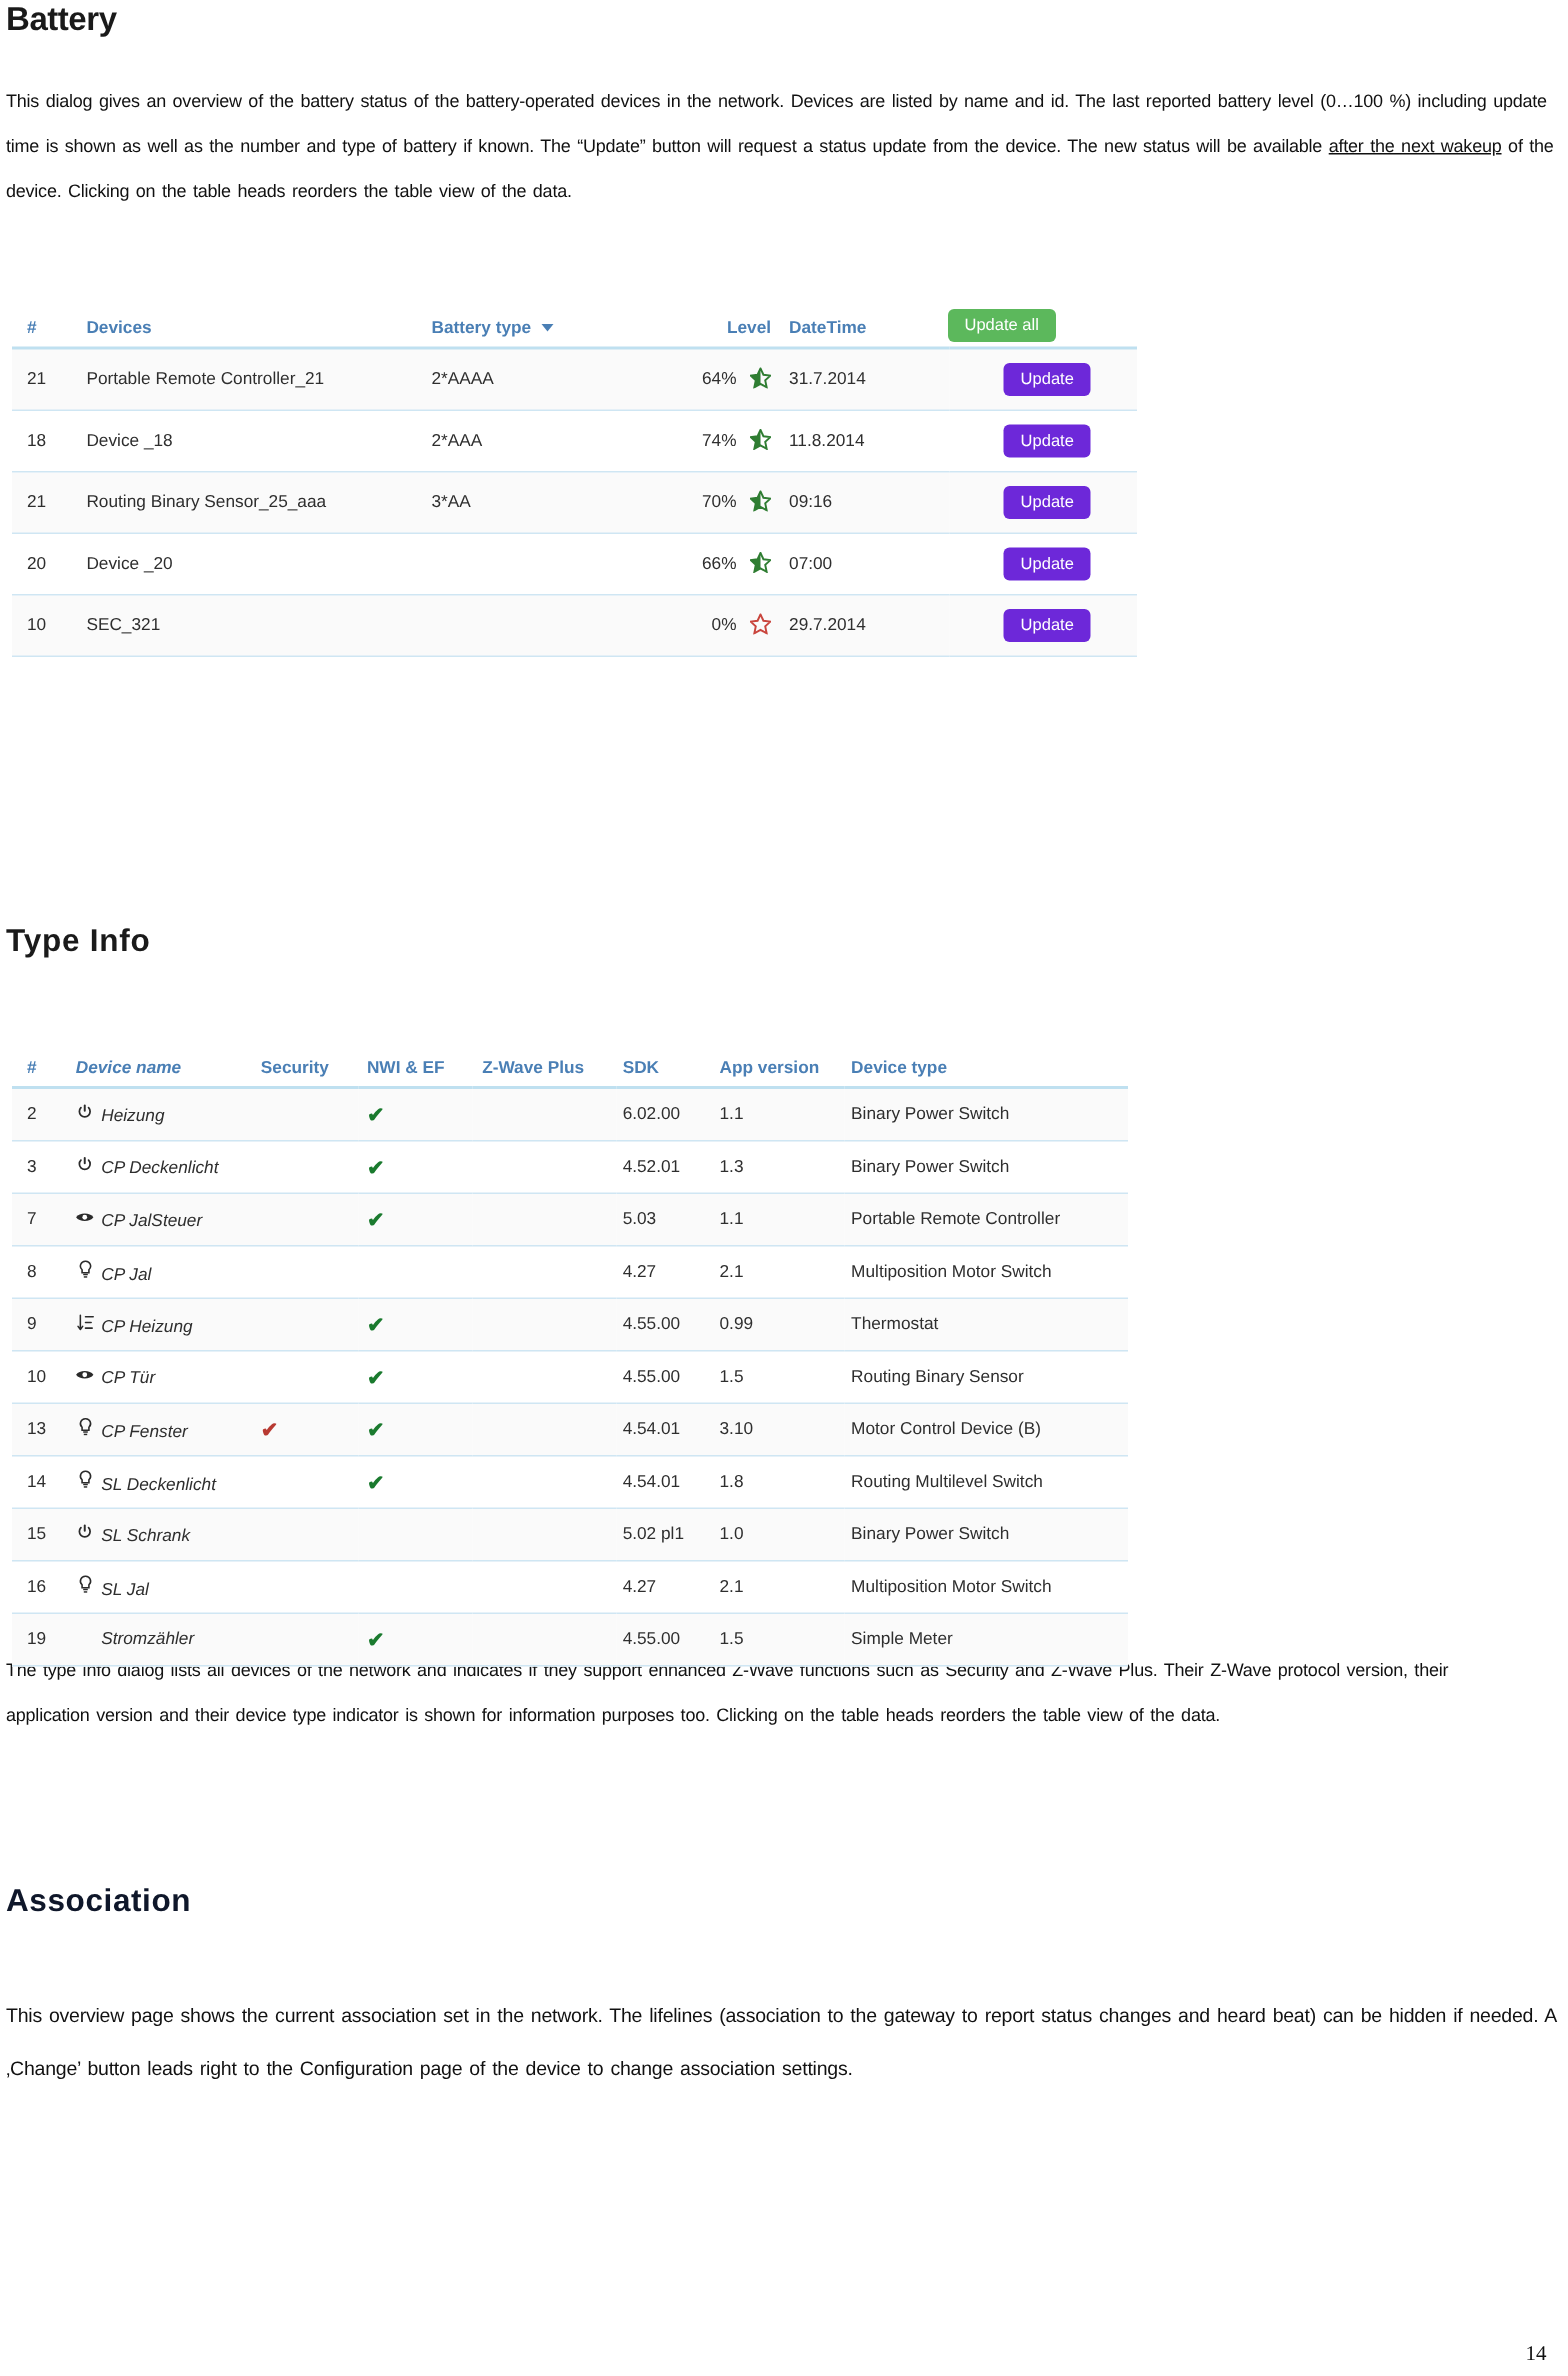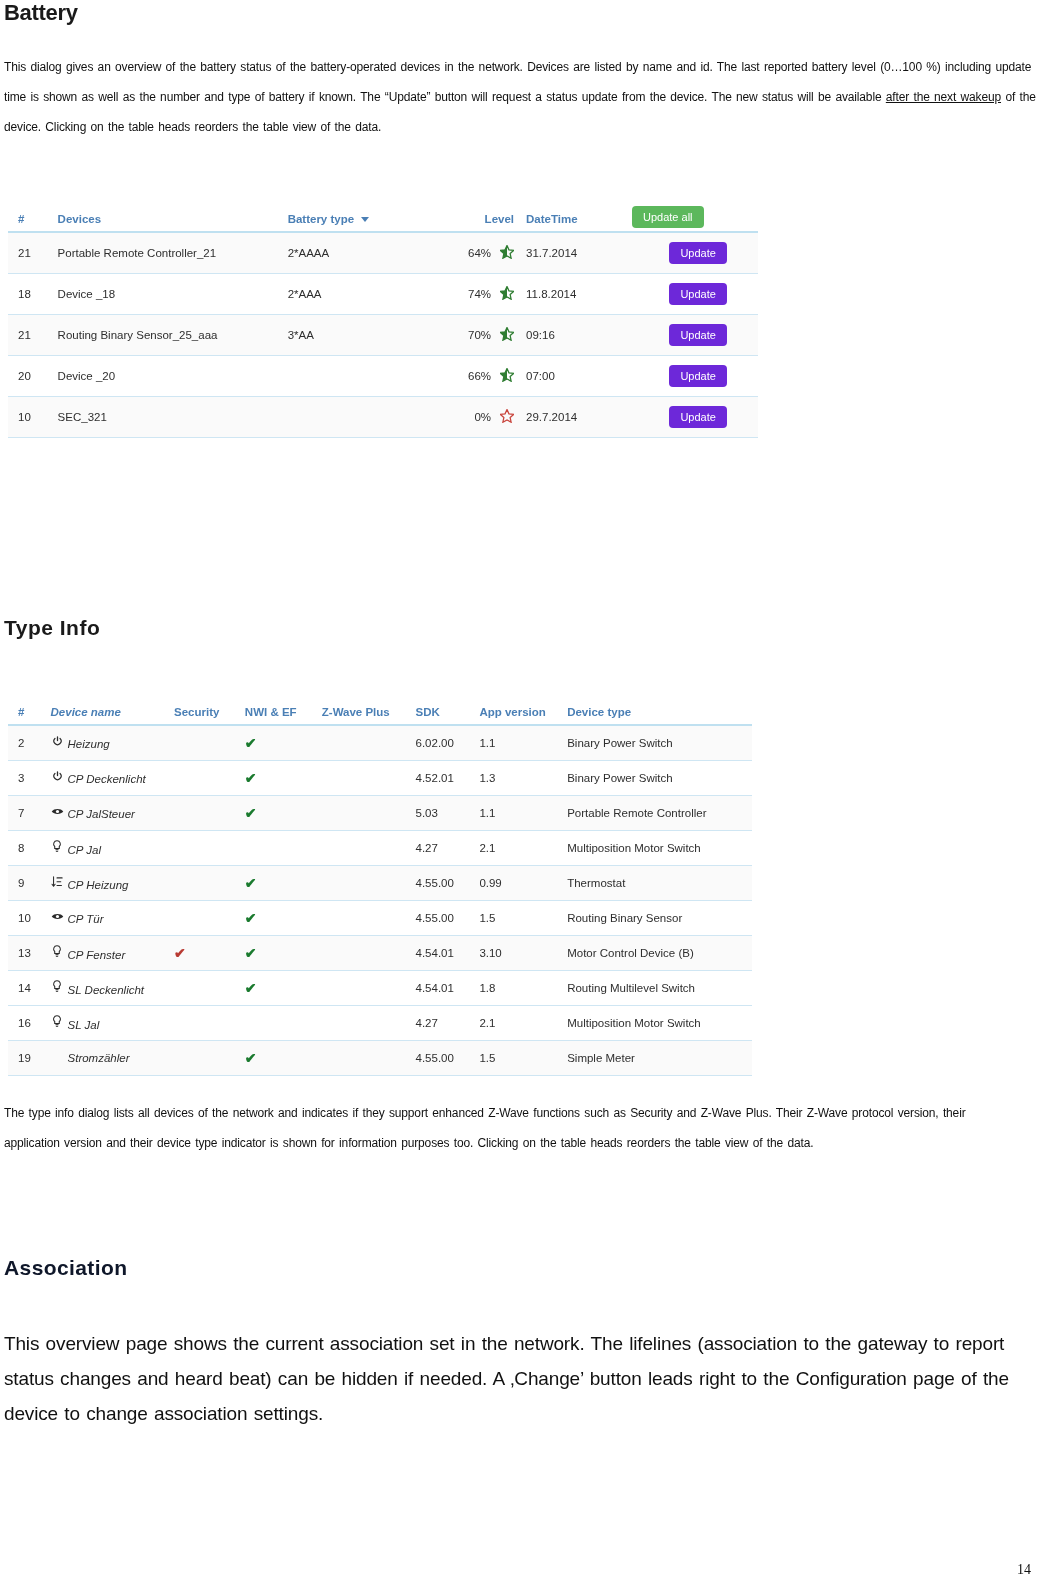--- a/index.html
+++ b/index.html
@@ -51,21 +51,21 @@
     font-size: 12px;
     line-height: 30px;
     color: #111111;
     letter-spacing: -0.15px;
     word-spacing: 1.2px;
   }
   .para .u { text-decoration: underline; }
 
   #para-battery { left: 4px; top: 52px; width: 1040px; }
   #para-typeinfo { left: 4px; top: 1098px; width: 1010px; }
-  #para-assoc   { left: 4px; top: 1326px; width: 1035px; font-size: 19px; line-height: 35px; }
+  #para-assoc   { left: 4px; top: 1326px; width: 1035px; font-size: 13px; line-height: 35px; }
 
   
   .ztable {
     position: absolute;
     border-collapse: collapse;
     font-family: "Liberation Sans", sans-serif;
     background: #ffffff;
   }
   .ztable th {
     color: #4a7fb5;
@@ -445,20 +445,38 @@
             <span>SL Deckenlicht</span>
           </span>
         </td>
         <td class="c-sec"></td>
         <td class="c-nwi"><span class="chk chk-green">✔</span></td>
         <td class="c-zwp"></td>
         <td class="c-sdk">4.54.01</td>
         <td class="c-app">1.8</td>
         <td class="c-dtype">Routing Multilevel Switch</td>
       </tr>
+      <tr class="alt">
+        <td class="c-id">15</td>
+        <td class="c-name">
+          <span class="dev-name-cell">
+            <span class="dev-icon"><svg width="11" height="11" viewBox="0 0 16 16" xmlns="http://www.w3.org/2000/svg">
+                <path d="M8 1.4 v5.2" stroke="#2b2b2b" stroke-width="1.9" stroke-linecap="round" fill="none"></path>
+                <path d="M4.3 3.6 A5.2 5.2 0 1 0 11.7 3.6" stroke="#2b2b2b" stroke-width="1.7" fill="none" stroke-linecap="round"></path>
+              </svg></span>
+            <span>SL Schrank</span>
+          </span>
+        </td>
+        <td class="c-sec"></td>
+        <td class="c-nwi"></td>
+        <td class="c-zwp"></td>
+        <td class="c-sdk">5.02 pl1</td>
+        <td class="c-app">1.0</td>
+        <td class="c-dtype">Binary Power Switch</td>
+      </tr>
       <tr>
         <td class="c-id">16</td>
         <td class="c-name">
           <span class="dev-name-cell">
             <span class="dev-icon"><svg width="10" height="13" viewBox="0 0 12 16" xmlns="http://www.w3.org/2000/svg">
                 <path d="M6 1 A4 4 0 0 0 3.2 8 L3.2 10.4 L8.8 10.4 L8.8 8 A4 4 0 0 0 6 1 Z" fill="none" stroke="#2b2b2b" stroke-width="1.3"></path>
                 <rect x="4.1" y="11.3" width="3.8" height="1.2" fill="#2b2b2b"></rect>
                 <rect x="4.6" y="13.3" width="2.8" height="1.2" fill="#2b2b2b"></rect>
               </svg></span>
             <span>SL Jal</span>

